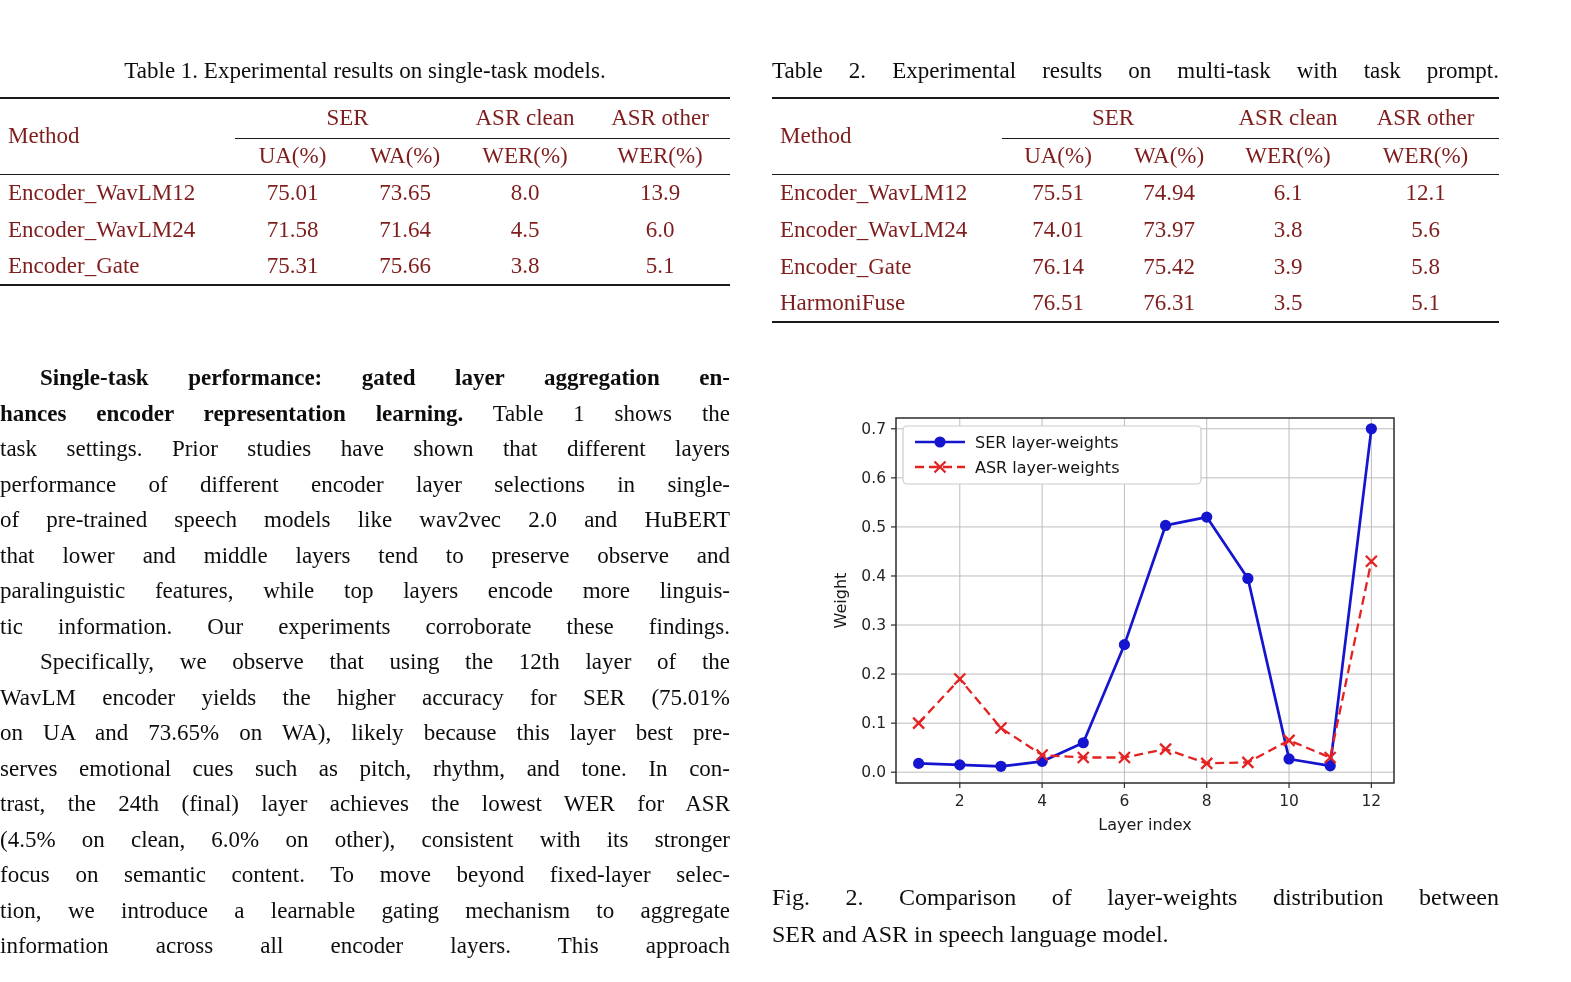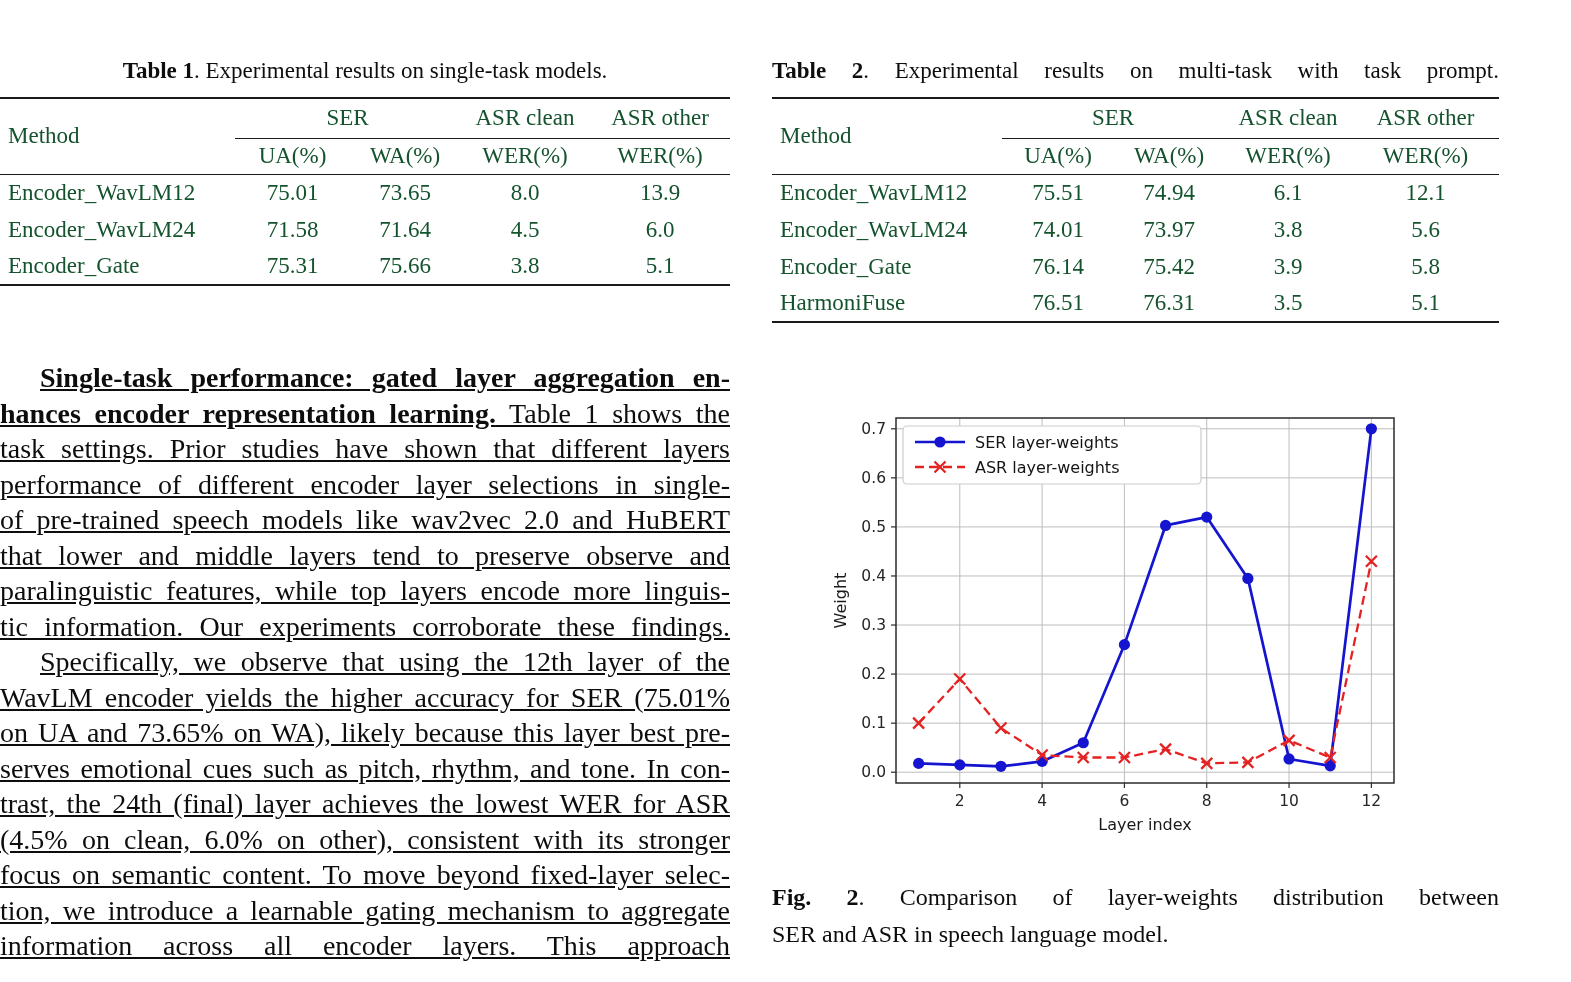--- a/index.html
+++ b/index.html
@@ -23,30 +23,30 @@
     width: 100%;
     font-size: 23px;
     text-align: center;
     white-space: nowrap;
   }
   .table-caption.justified {
     text-align: justify;
     text-align-last: justify;
     white-space: normal;
   }
-  .cap-label { font-weight: bold; }
+  .cap-label { font-weight: normal; }
 
   
   table.results {
     position: absolute;
     left: 0;
     width: 100%;
     border-collapse: collapse;
     font-size: 23px;
-    color: #14532d;
+    color: #7f1d1d;
   }
   table.results { border-top: 2.2px solid #1a1a1a; border-bottom: 2.2px solid #1a1a1a; }
   table.results th, table.results td {
     font-weight: normal;
     text-align: center;
     padding: 0;
     vertical-align: middle;
   }
   table.results .method-col { text-align: left; padding-left: 8px; }
   table.results thead tr.group-row th { height: 40px; }
@@ -55,22 +55,21 @@
   table.results thead { border-bottom: 1.6px solid #1a1a1a; }
   table.results tbody td { height: 37px; }
   td.bold, th.bold { font-weight: bold; }
 
   
   #body-text {
     position: absolute;
     left: 0; top: 360px;
     width: 730px; height: 622px;
     overflow: hidden;
-    font-size: 28px;
-    text-decoration: underline;
+    font-size: 23px;
   }
   .tline {
     height: 35.5px;
     line-height: 35.5px;
     text-align: justify;
     text-align-last: justify;
     white-space: normal;
     overflow: hidden;
   }
   .tline.indent { text-indent: 40px; }

